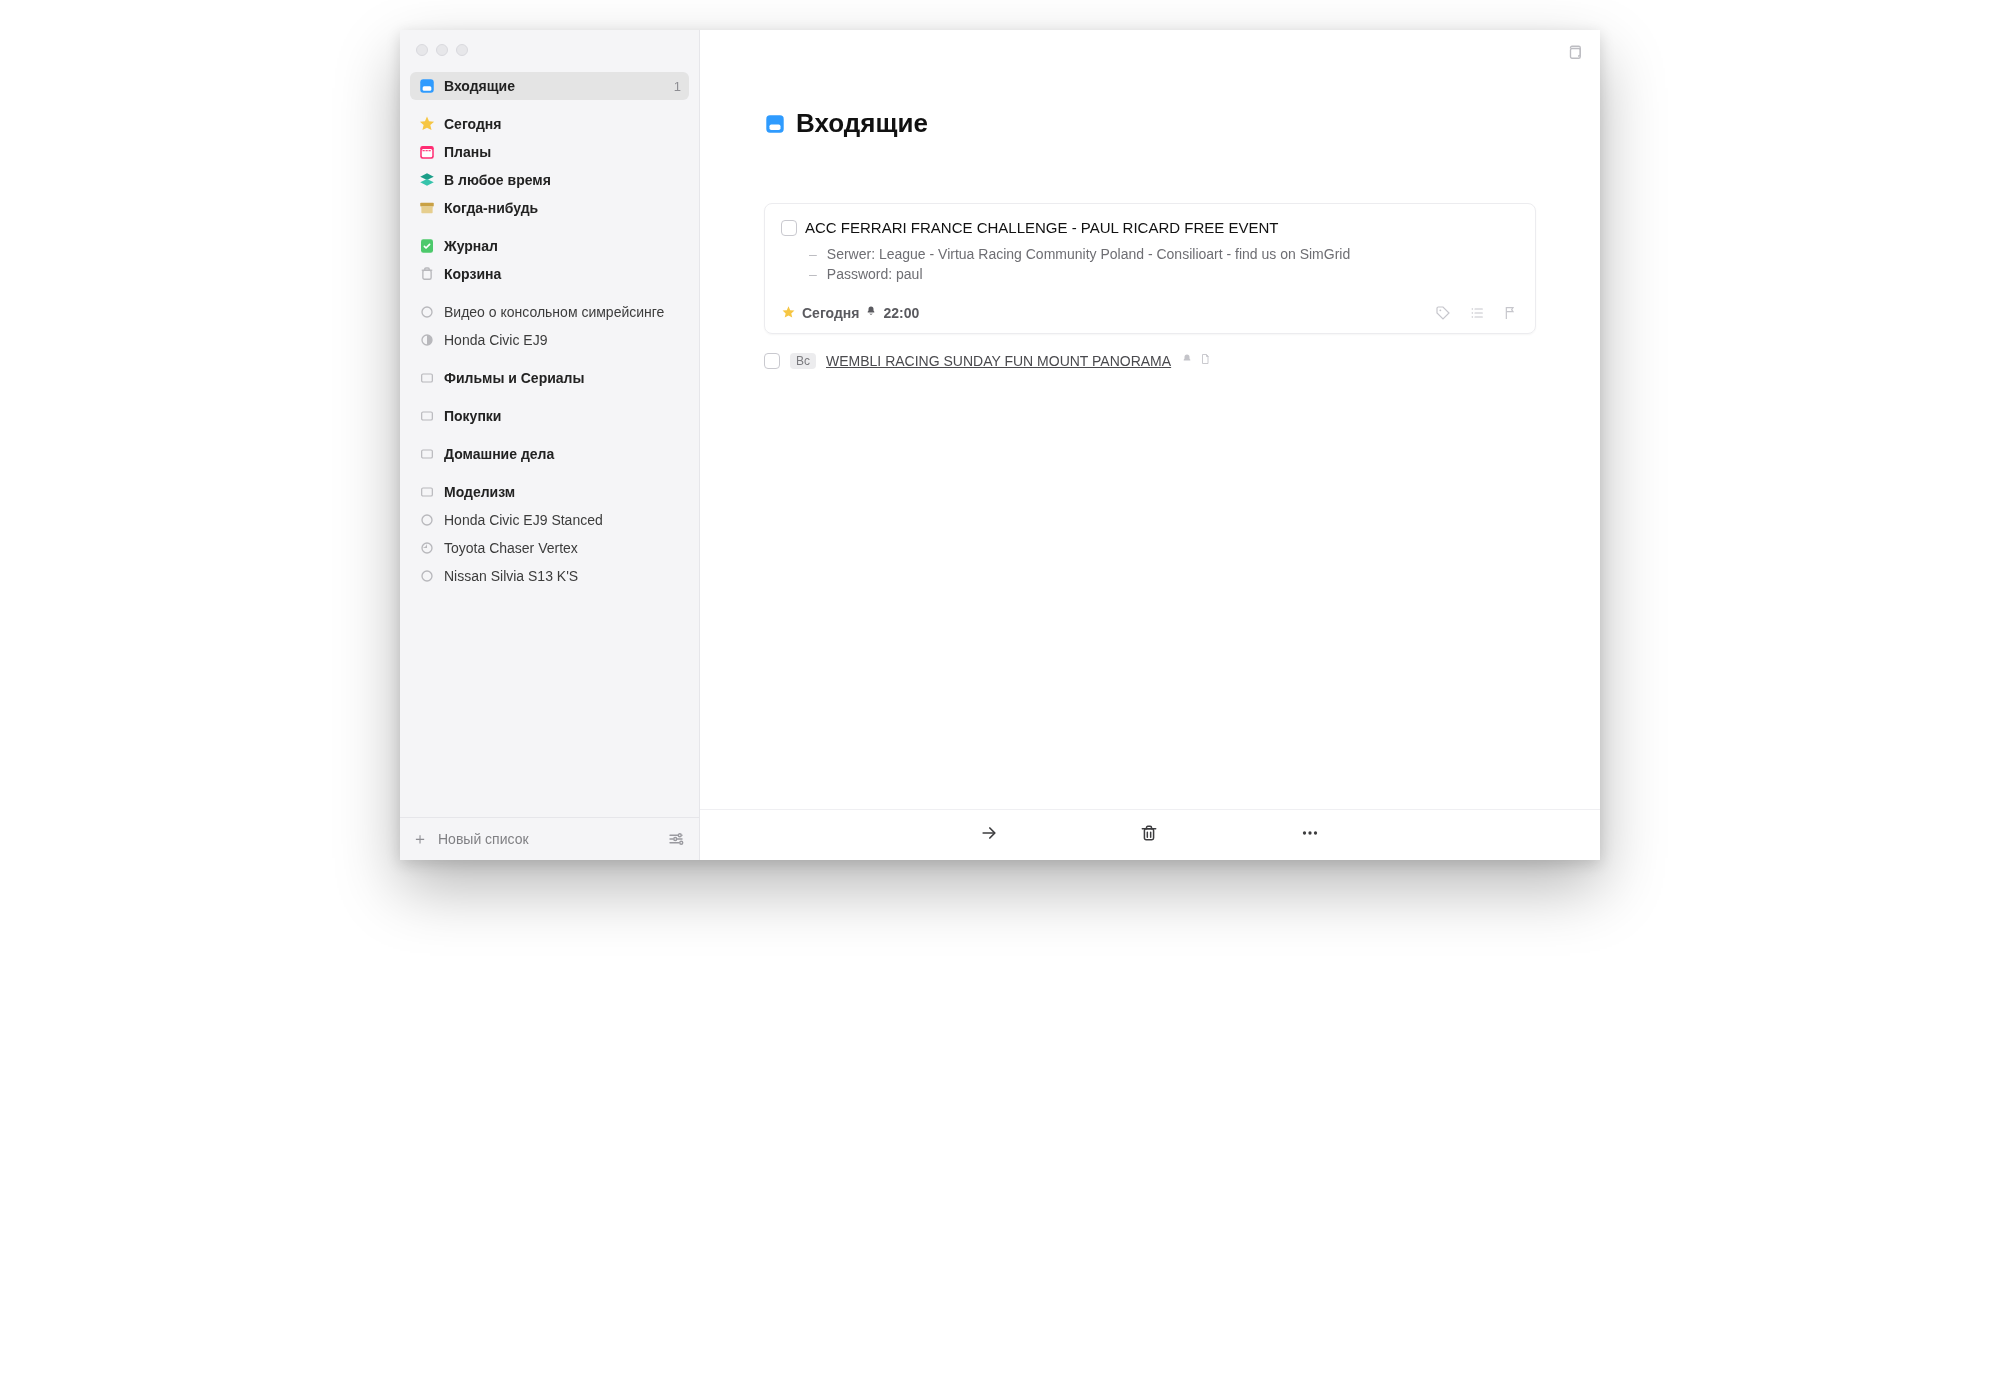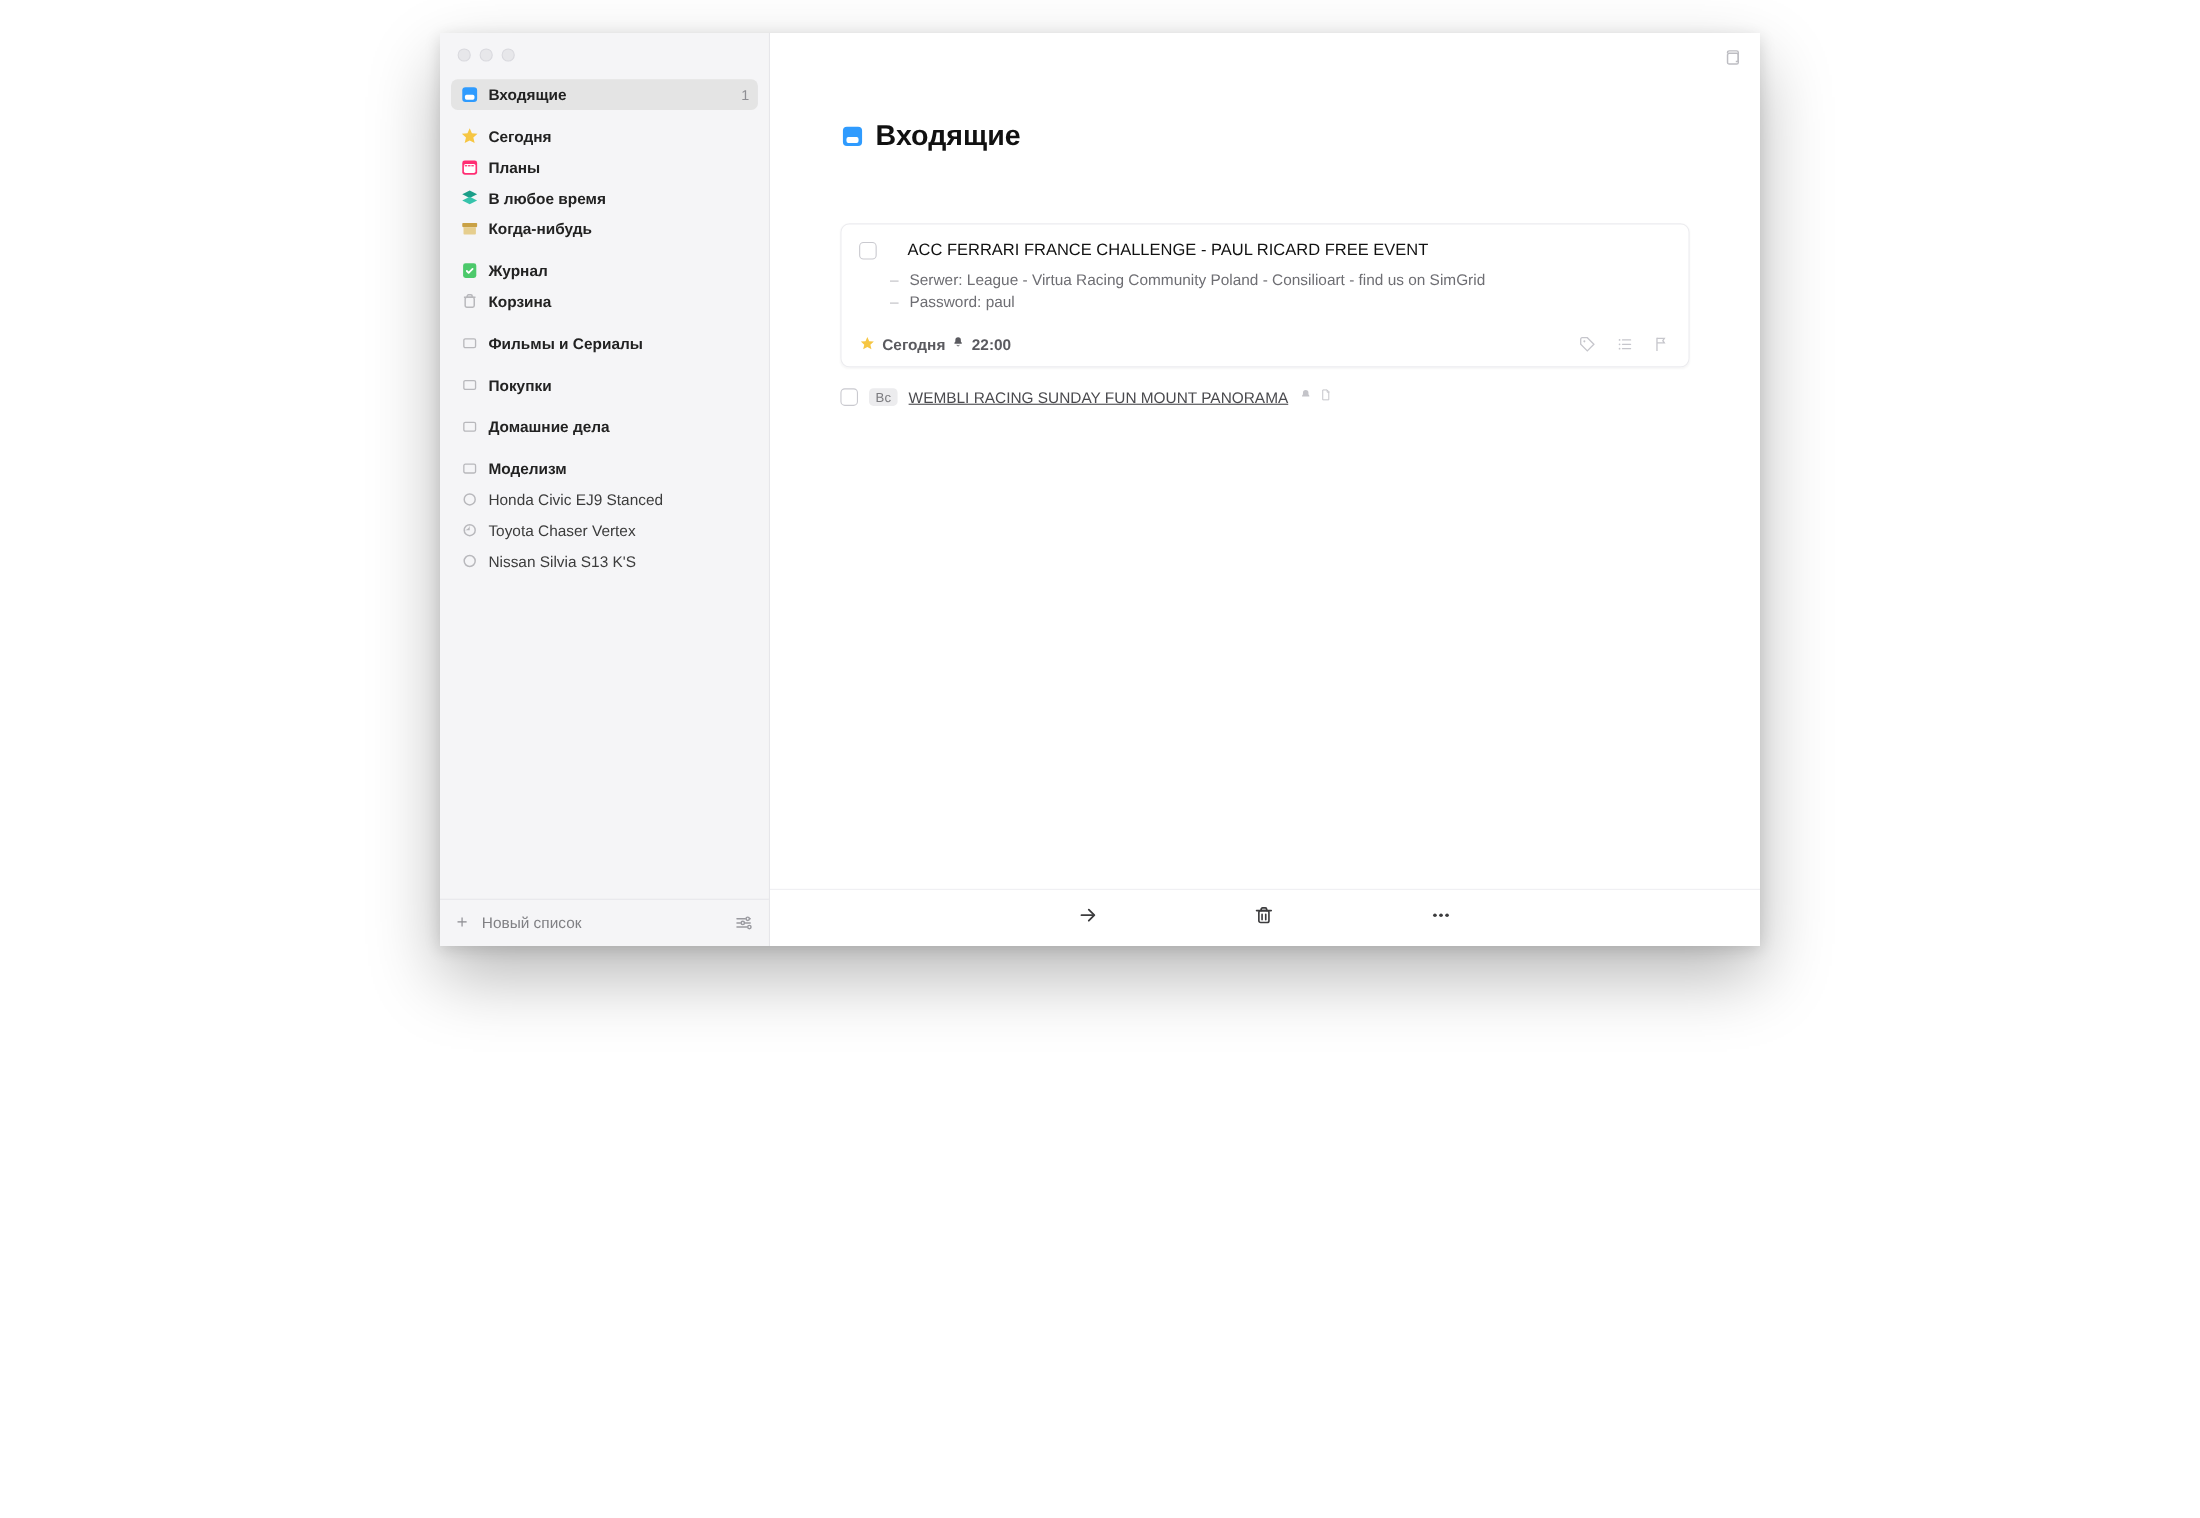--- a/index.html
+++ b/index.html
@@ -79,21 +79,21 @@
     font-size: 26px; font-weight: 700; color:#111;
   }
   .page-title .ic { width:22px; height:22px; display:inline-flex; align-items:center; justify-content:center; }
   .card {
     margin-top: 64px;
     border: 1px solid #ececef;
     border-radius: 8px;
     padding: 14px 16px 12px;
     box-shadow: 0 1px 2px rgba(0,0,0,.04);
   }
-  .card-head { display:flex; align-items:flex-end; gap:28px; }
+  .card-head { display:flex; align-items:flex-end; gap:8px; }
   .checkbox {
     width:16px; height:16px; border:1.5px solid #c9c9cf; border-radius:4px; flex:0 0 auto;
     margin-top:2px;
   }
   .card-title { font-size:15px; color:#111; }
   .notes { margin: 8px 0 0 28px; color:#6e6e73; font-size:14px; }
   .notes .row { display:flex; align-items:flex-start; gap:10px; line-height:1.45; }
   .notes .dash { color:#bdbdc2; }
   .card-footer {
     display:flex; align-items:center; justify-content:space-between;
@@ -220,20 +220,39 @@
               <svg viewBox="0 0 24 24" width="18" height="18" fill="none" stroke="#B8B8BC" stroke-width="1.8">
                   <path d="M5 7h14"></path>
                   <path d="M9 7V5.5A1.5 1.5 0 0110.5 4h3A1.5 1.5 0 0115 5.5V7"></path>
                   <rect x="6.5" y="7" width="11" height="12" rx="2"></rect>
                 </svg>
             </span>
             <span class="lbl bold">Корзина</span>
           </div>
         </div>
 
+        <div class="side-group">
+          <div class="side-item muted">
+            <span class="ic">
+              <svg viewBox="0 0 24 24" width="16" height="16">
+                  <circle cx="12" cy="12" r="7.5" fill="none" stroke="#B8B8BC" stroke-width="2"></circle>
+                </svg>
+            </span>
+            <span class="lbl">Видео о консольном симрейсинге</span>
+          </div>
+          <div class="side-item muted">
+            <span class="ic">
+              <svg viewBox="0 0 24 24" width="16" height="16">
+                  <circle cx="12" cy="12" r="7.5" fill="none" stroke="#B8B8BC" stroke-width="2"></circle>
+                  <path d="M12 4.5a7.5 7.5 0 010 15V12z" fill="#B8B8BC"></path>
+                </svg>
+            </span>
+            <span class="lbl">Honda Civic EJ9</span>
+          </div>
+        </div>
 
         <div class="side-group">
           <div class="side-item">
             <span class="ic">
               <svg viewBox="0 0 24 24" width="16" height="16">
                   <rect x="4" y="6" width="16" height="12" rx="2" fill="none" stroke="#B8B8BC" stroke-width="1.8"></rect>
                 </svg>
             </span>
             <span class="lbl bold">Фильмы и Сериалы</span>
           </div>

